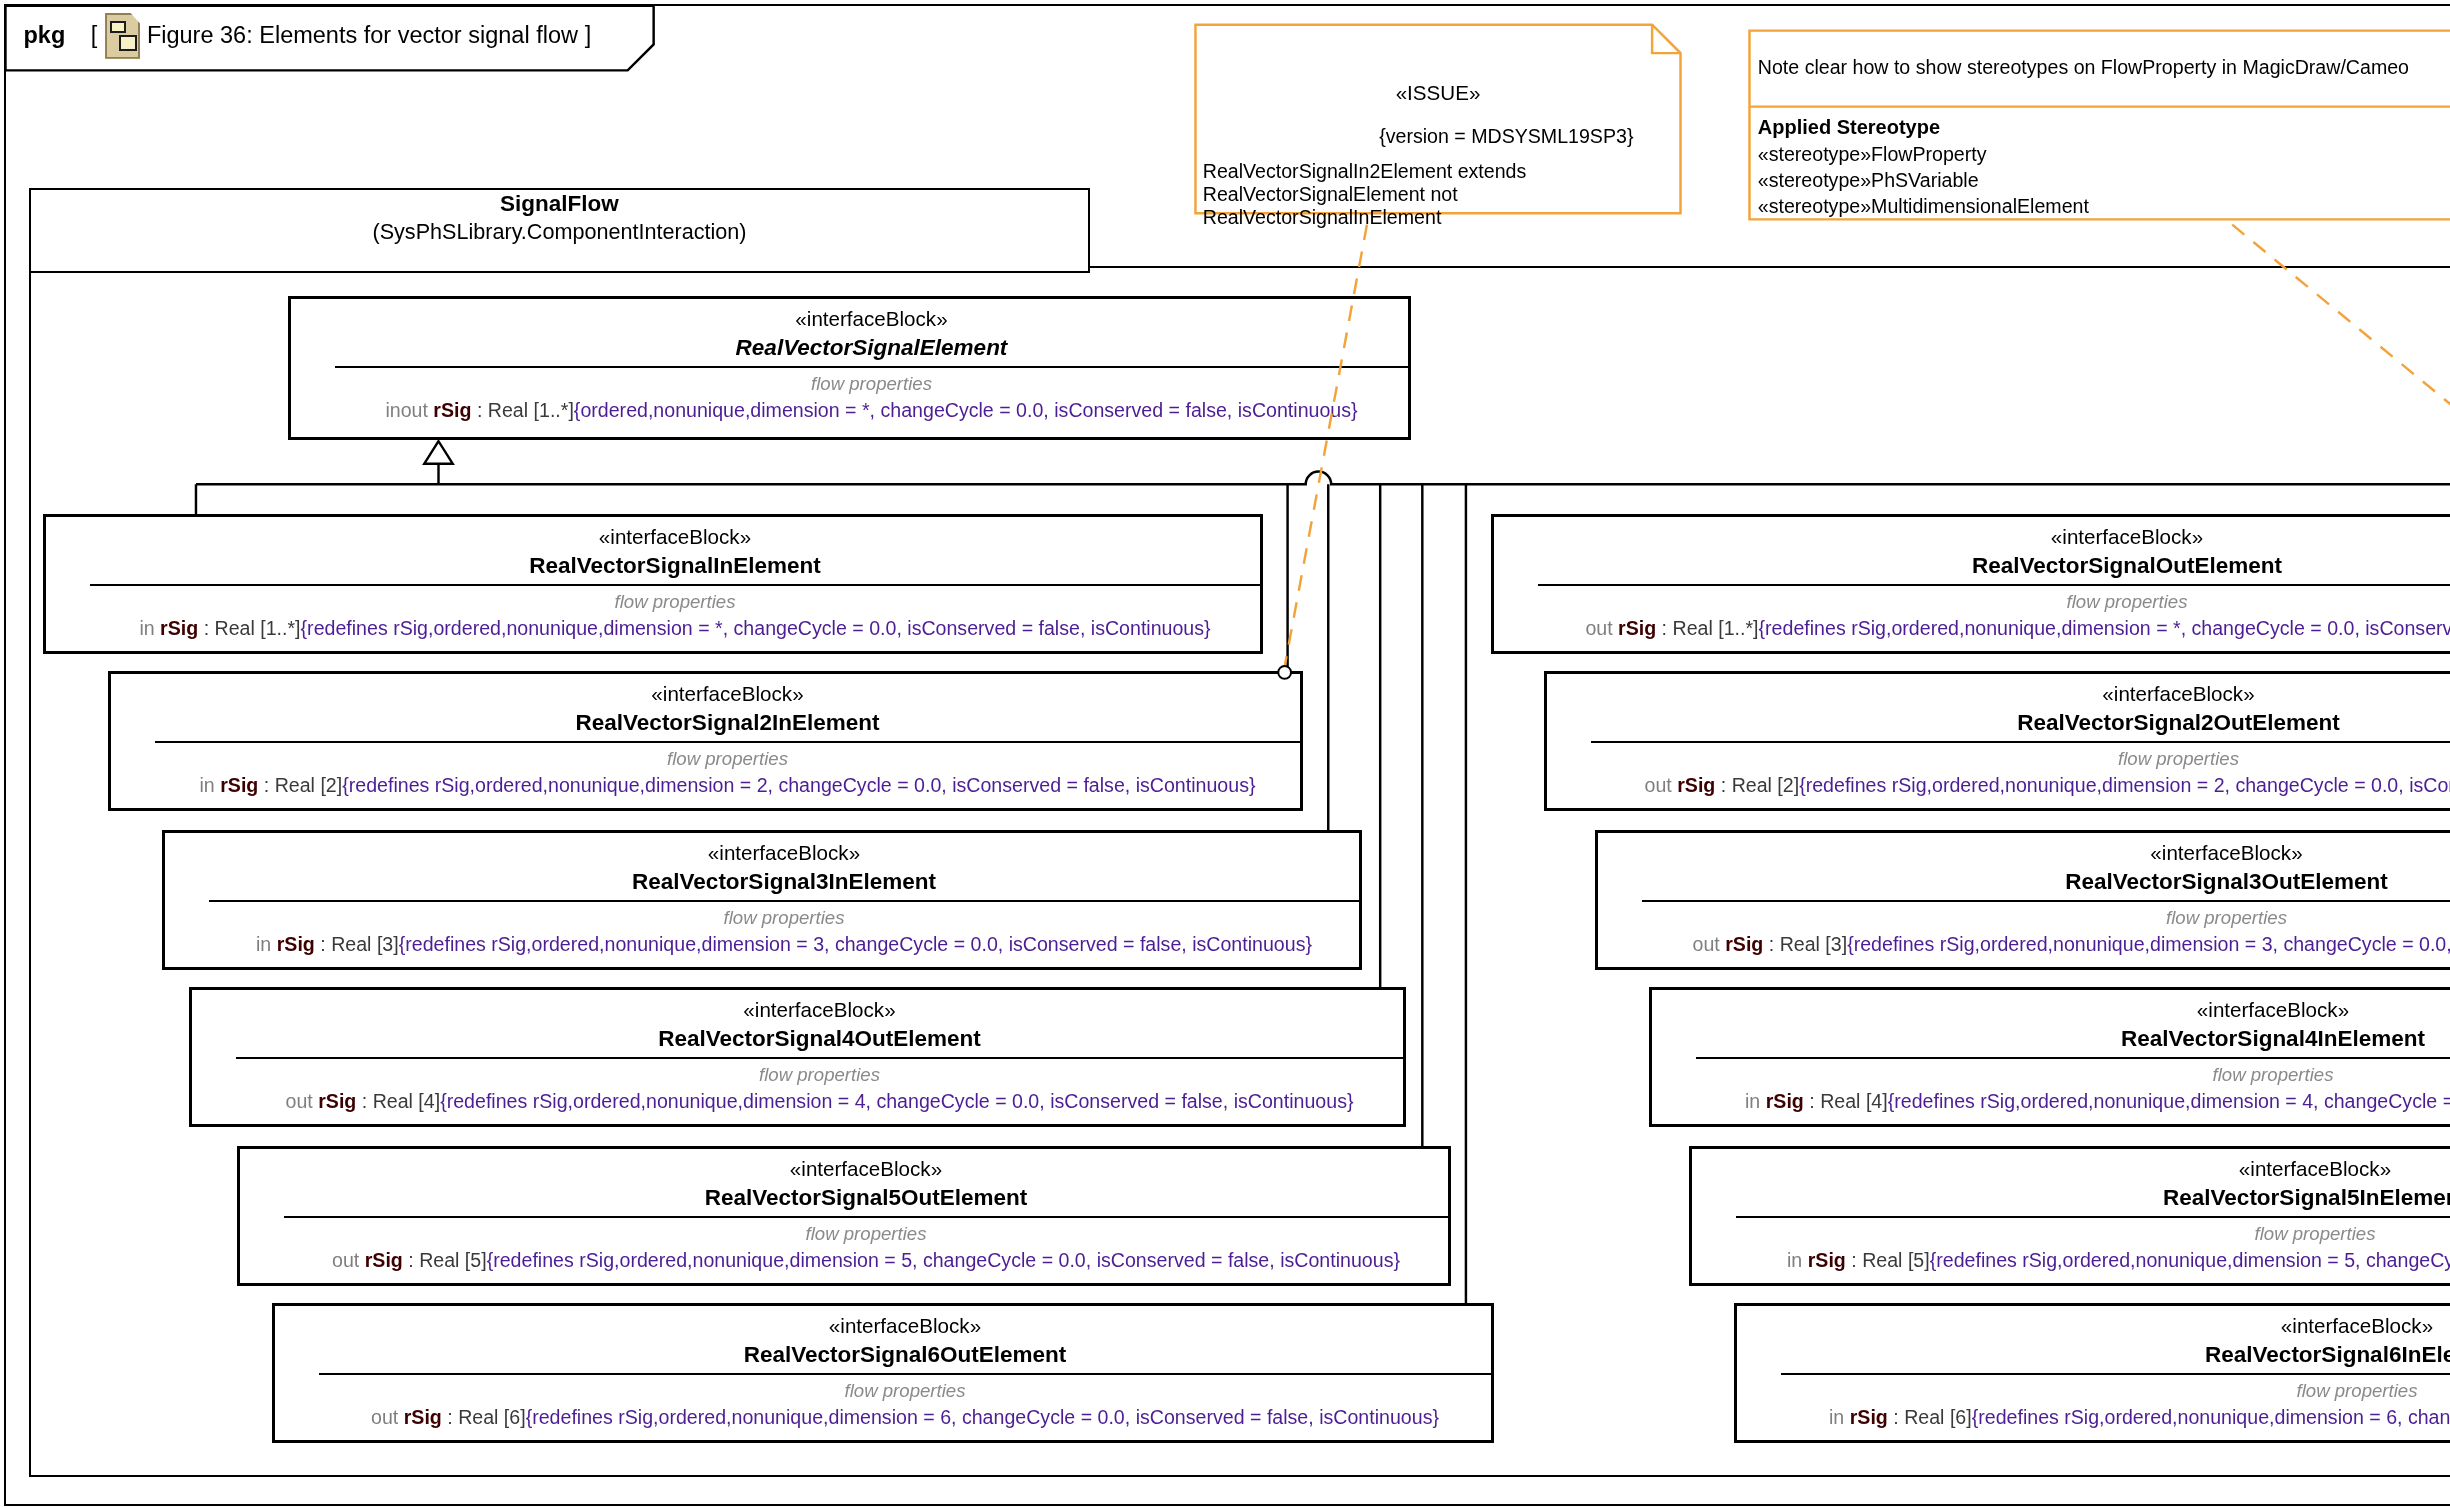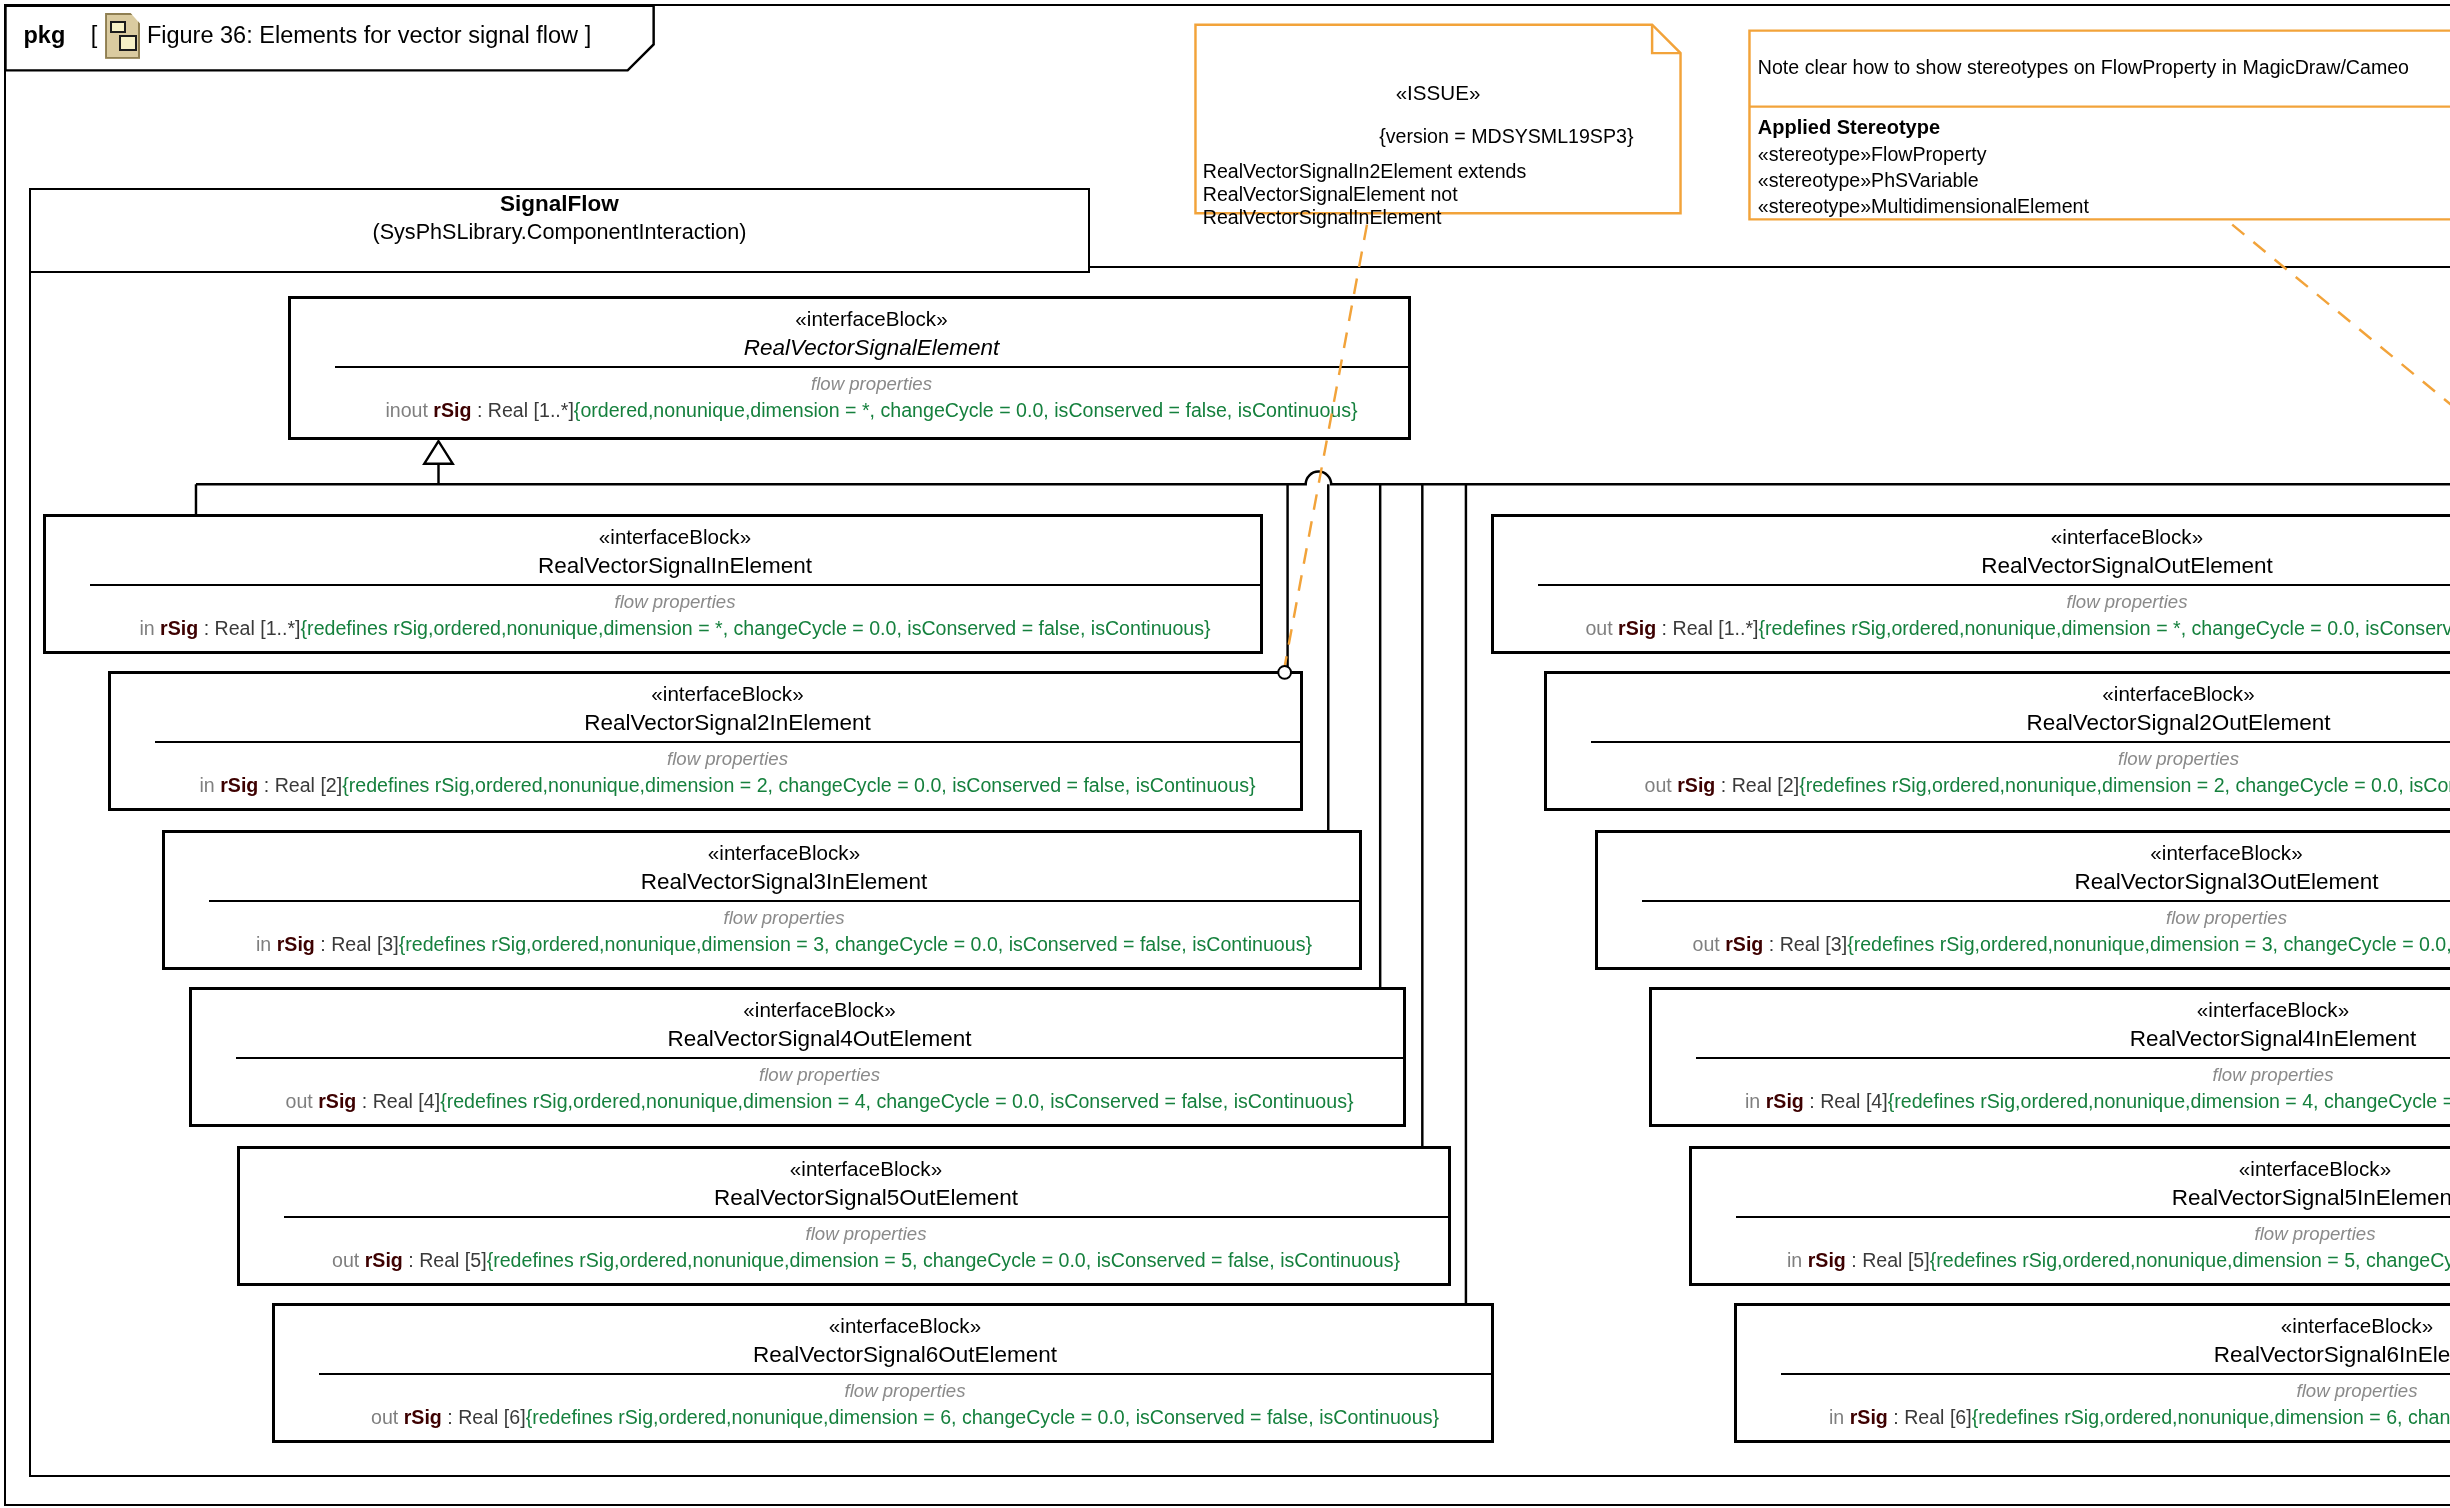--- a/index.html
+++ b/index.html
@@ -22,28 +22,28 @@
   
   #pkg-body{left:29px;top:266px;width:3036px;height:1207px;border:2.9px solid #000;background:#fff;z-index:1;}
   #pkg-tab{left:29px;top:188px;width:1057px;height:81px;border:2.9px solid #000;background:#fff;z-index:4;
            display:flex;flex-direction:column;align-items:center;justify-content:flex-start;}
   #pkg-tab .nm{font-weight:bold;font-size:22.5px;line-height:28px;}
   #pkg-tab .ql{font-size:21.6px;line-height:27.4px;}
   
   .blk{position:absolute;background:#fff;border:3.4px solid #000;box-sizing:border-box;z-index:3;padding-left:44px;}
   .blk .hdr{height:67px;display:flex;flex-direction:column;align-items:center;}
   .blk .stereo{font-size:20.6px;line-height:24.5px;margin-top:7.8px;}
-  .blk .bname{font-size:22.5px;line-height:26.5px;margin-top:3.9px;font-weight:normal;}
+  .blk .bname{font-size:22.5px;line-height:26.5px;margin-top:3.9px;font-weight:bold;}
   .blk.abstract .bname{font-style:italic;}
   .blk .sep{border-top:2.5px solid #000;}
   .blk .cmp{font-size:18.6px;font-style:italic;color:#8a8a8a;text-align:center;margin-top:4.9px;line-height:21.6px;}
   .blk .prop{font-size:19.6px;line-height:22.5px;text-align:center;white-space:pre;margin-top:4.9px;color:#3a3a3a;}
   .blk .prop .dir{color:#7f7f7f;}
   .blk .prop .pn{font-weight:bold;color:#3d0000;}
-  .blk .prop .cns{color:#15803d;}
+  .blk .prop .cns{color:#4c1d95;}
   
   .note{position:absolute;z-index:5;}
   .note .txt{position:absolute;left:0;top:0;width:100%;height:100%;}
   .note-line{position:absolute;font-size:19.6px;white-space:nowrap;}
 </style>
 </head>
 <body>
 
 <div id="canvas">
 

